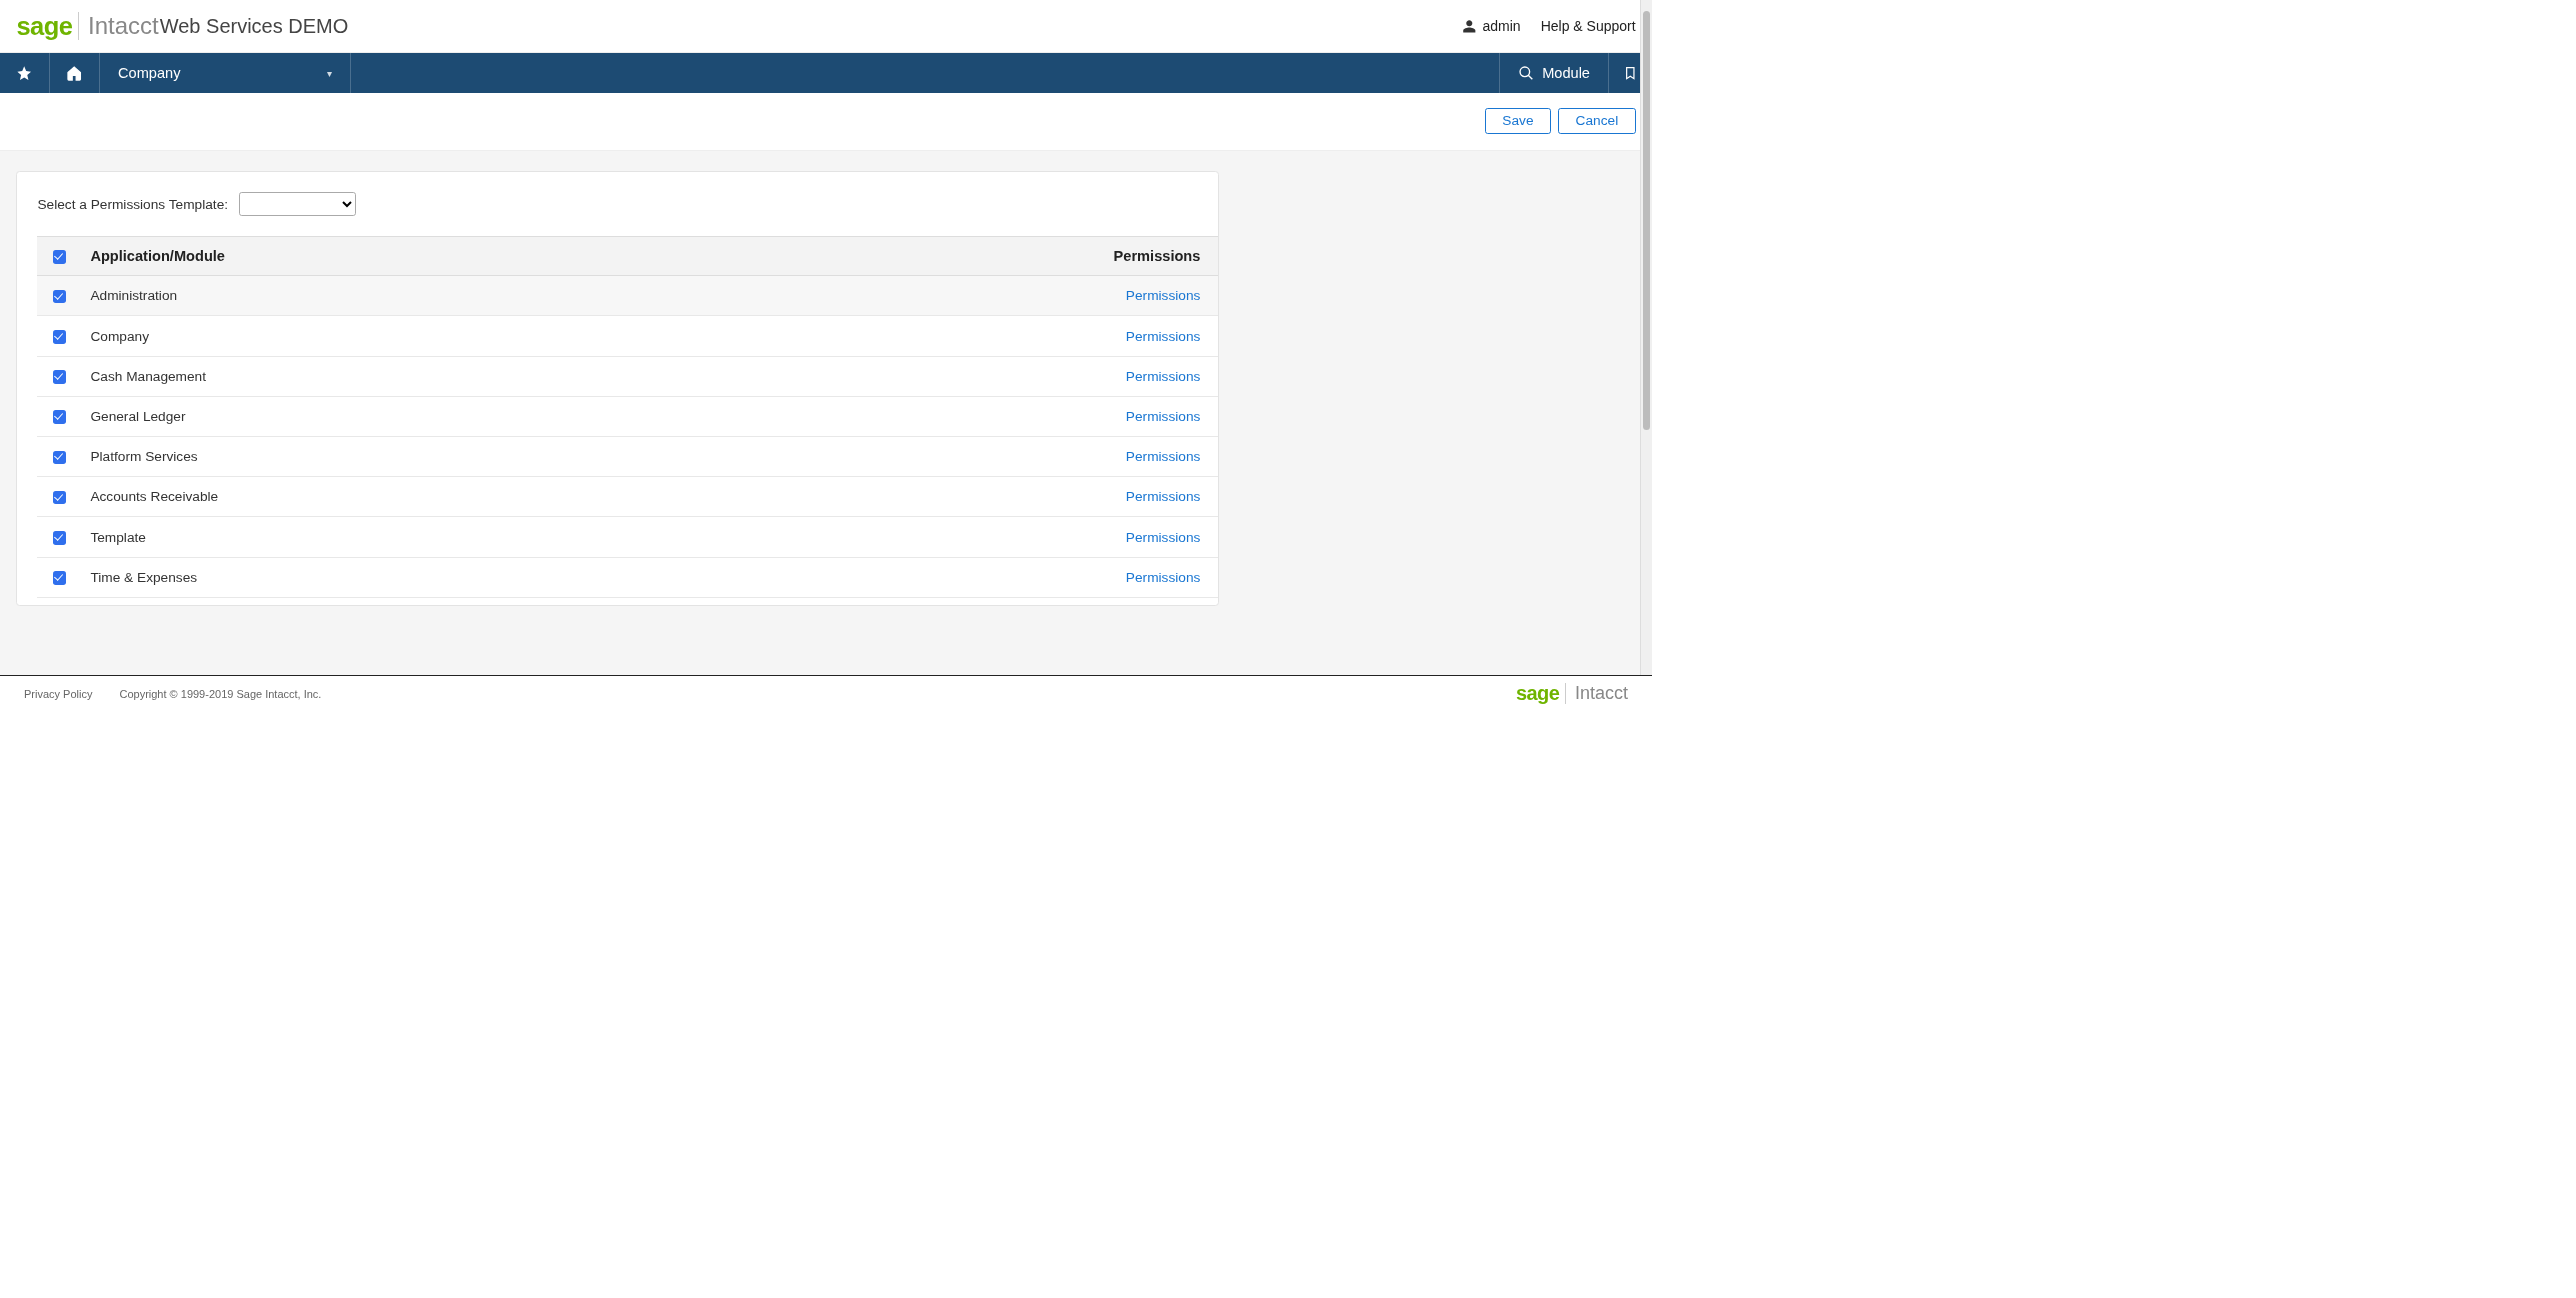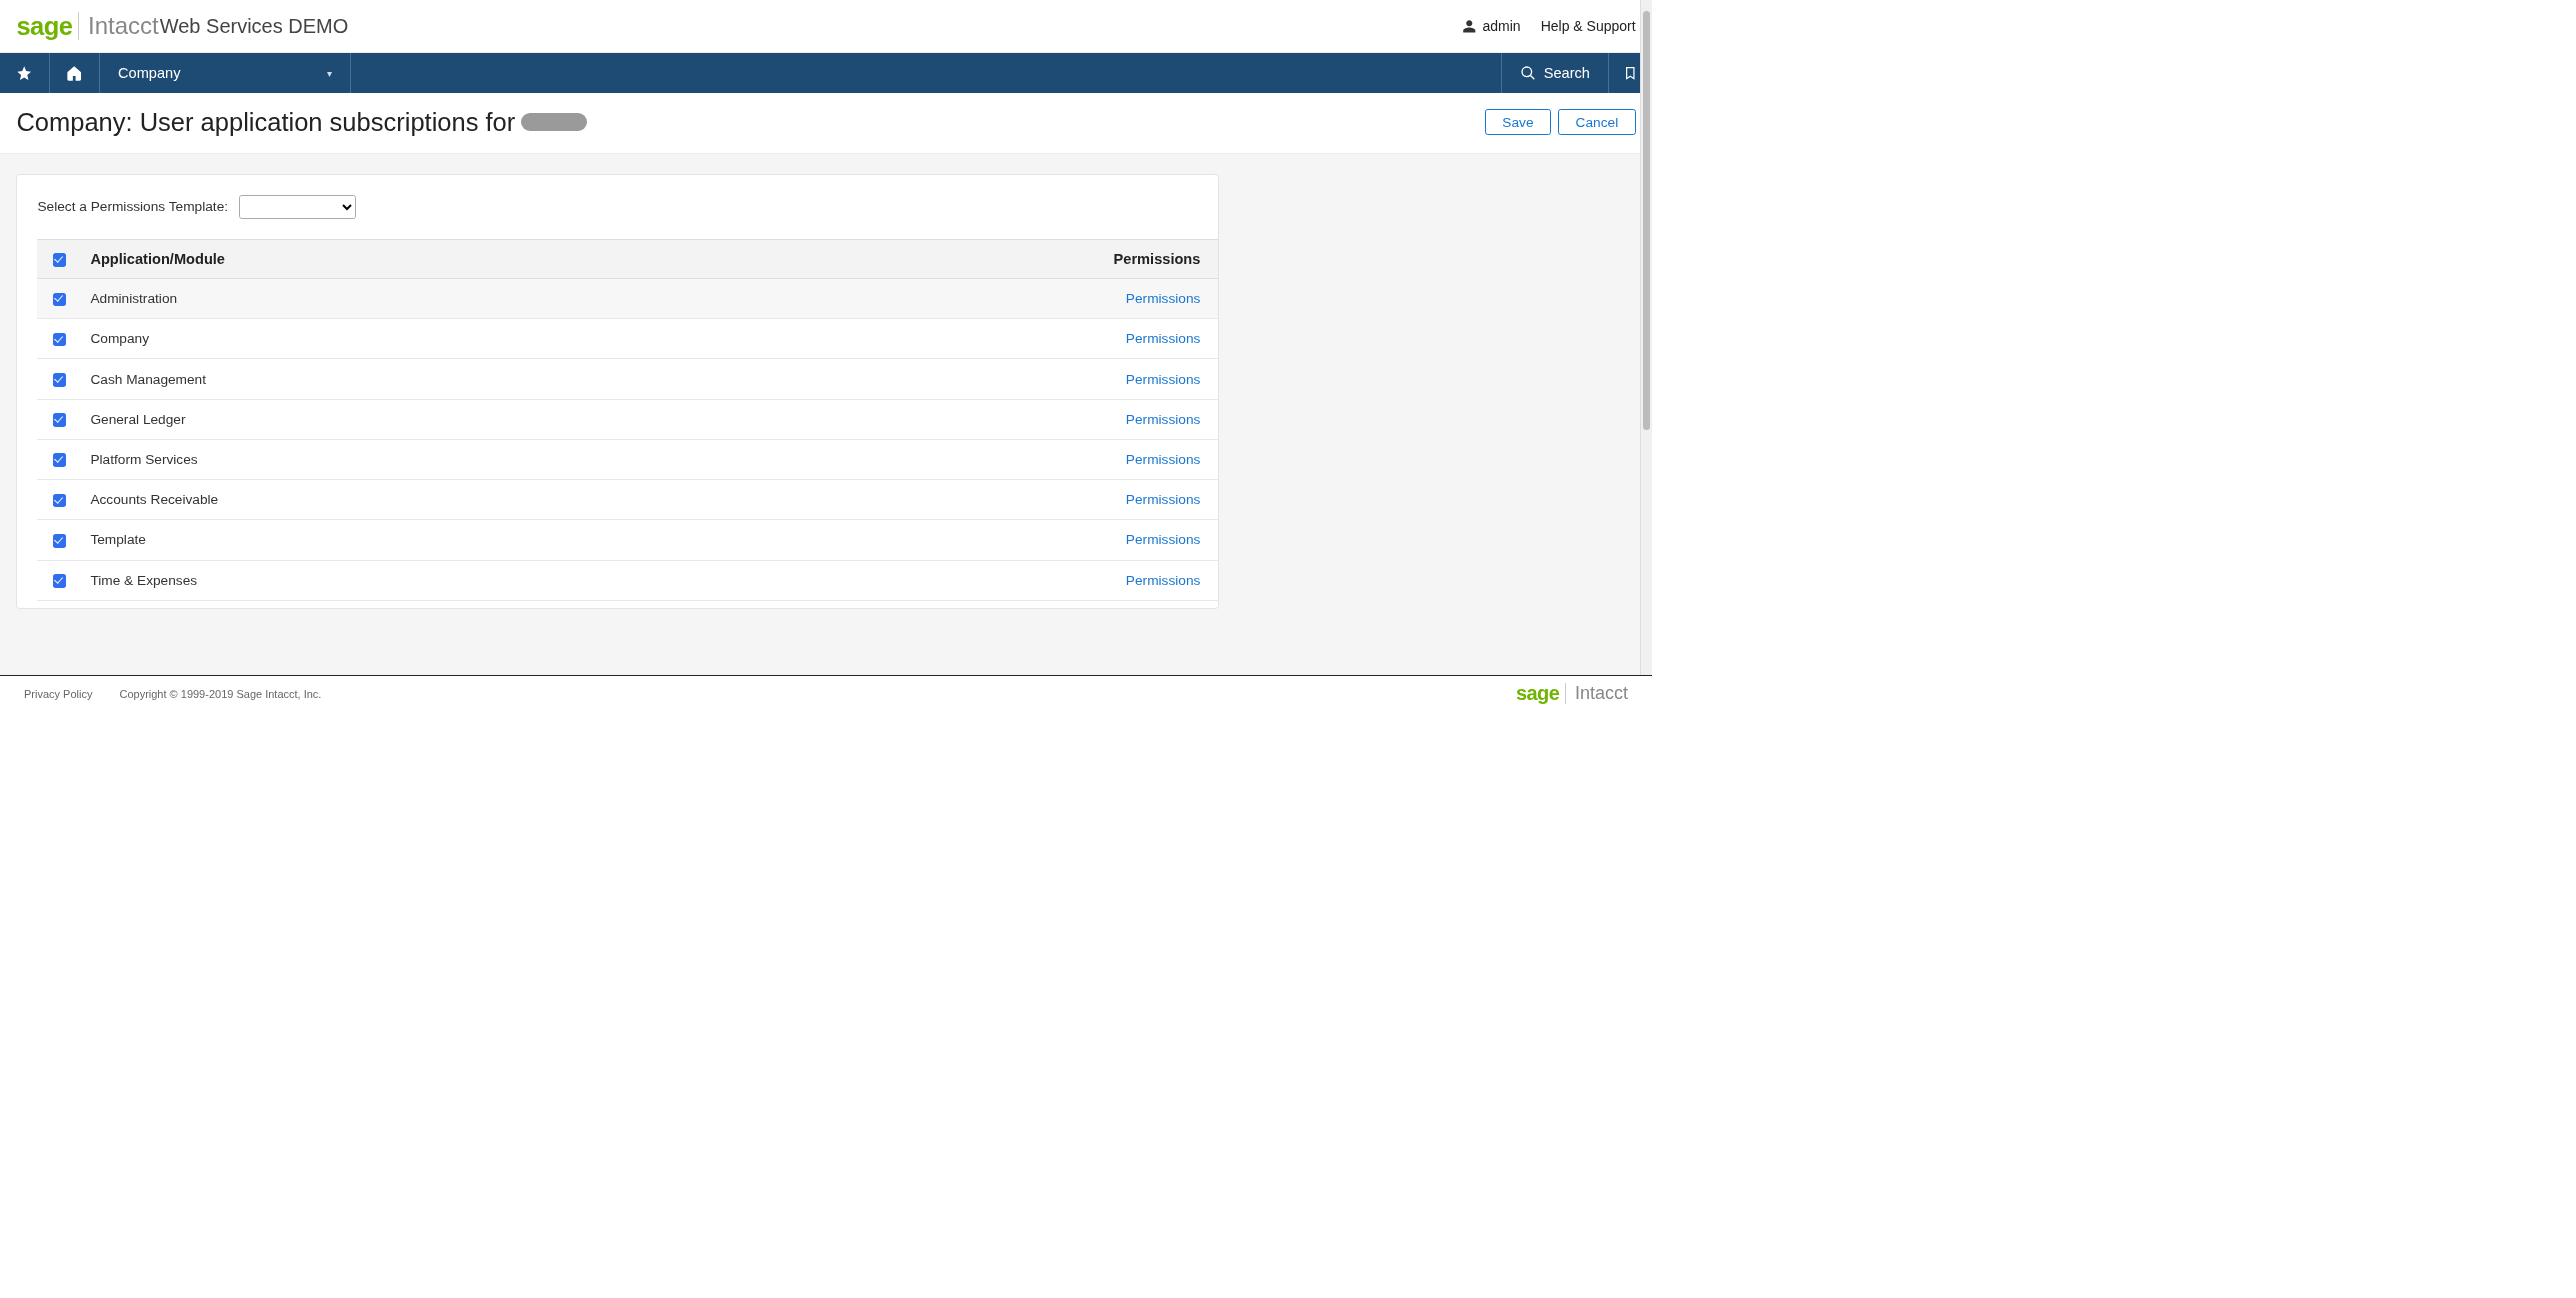--- a/index.html
+++ b/index.html
@@ -280,34 +280,30 @@
     <div class="nav-dropdown">
       <span>Company</span>
       <span class="chev">▾</span>
     </div>
     <div class="flex"></div>
     <div class="nav-search">
       <svg viewBox="0 0 24 24">
           <circle cx="10" cy="10" r="7"></circle>
           <line x1="21" y1="21" x2="15" y2="15"></line>
         </svg>
-      <span>Search</span>
+      <span>Module</span>
     </div>
     <div class="nav-bookmark">
       <svg viewBox="0 0 24 24">
           <path d="M6 3h12v18l-6-4-6 4z"></path>
         </svg>
     </div>
   </div>
 
   <div class="page-header-row">
-    <div class="page-title">
-      <span>Company: User application subscriptions for</span>
-      <span class="redacted"></span>
-    </div>
     <div class="spacer"></div>
     <button class="btn">Save</button>
     <button class="btn">Cancel</button>
   </div>
 
   <div class="content-area">
     <div class="panel">
       <div class="template-row">
         <span>Select a Permissions Template:</span>
         <select></select>

